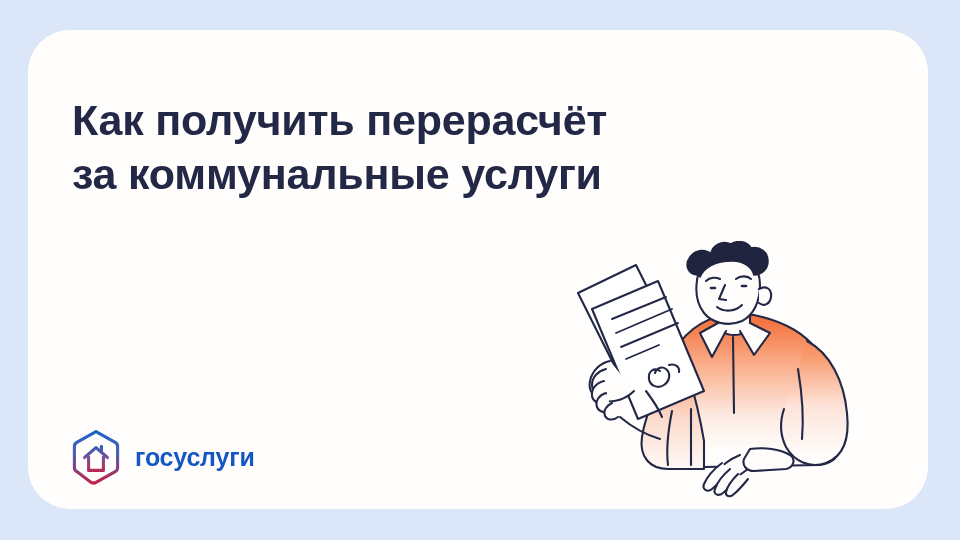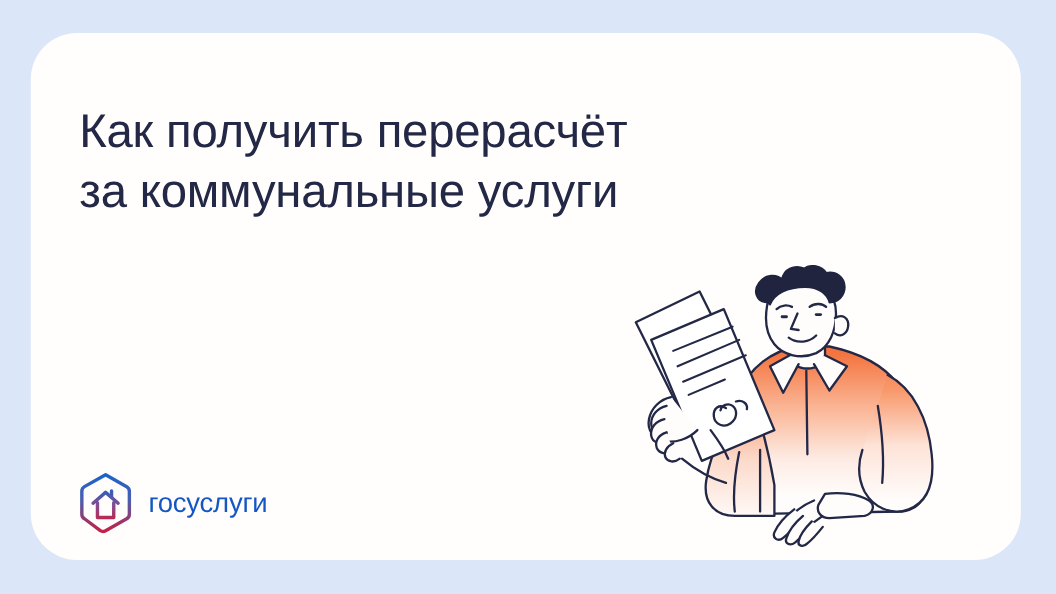--- a/index.html
+++ b/index.html
@@ -37,21 +37,21 @@
 
   
   .headline {
     position: absolute;
     left: 44px;
     top: 34px;
     width: 660px;
     color: #232847;
     font-size: 43px;
     line-height: 1.27;
-    font-weight: 400;
+    font-weight: 700;
     letter-spacing: -0.2px;
     white-space: pre-line;
     font-family: "Liberation Sans", "DejaVu Sans", sans-serif;
   }
 
   
   .logo {
     position: absolute;
     left: 42px;
     bottom: 24px;
@@ -66,21 +66,21 @@
     flex: none;
   }
   .logo-words {
     display: flex;
     flex-direction: column;
     justify-content: center;
     line-height: 1.0;
   }
   .logo-word-top {
     font-size: 25px;
-    font-weight: 400;
+    font-weight: 700;
     color: #1457c4;
     letter-spacing: -0.2px;
   }
   .logo-word-bottom {
     font-size: 25px;
     font-weight: 700;
     color: #c32148;
     letter-spacing: -0.2px;
     margin-top: 4px;
   }

